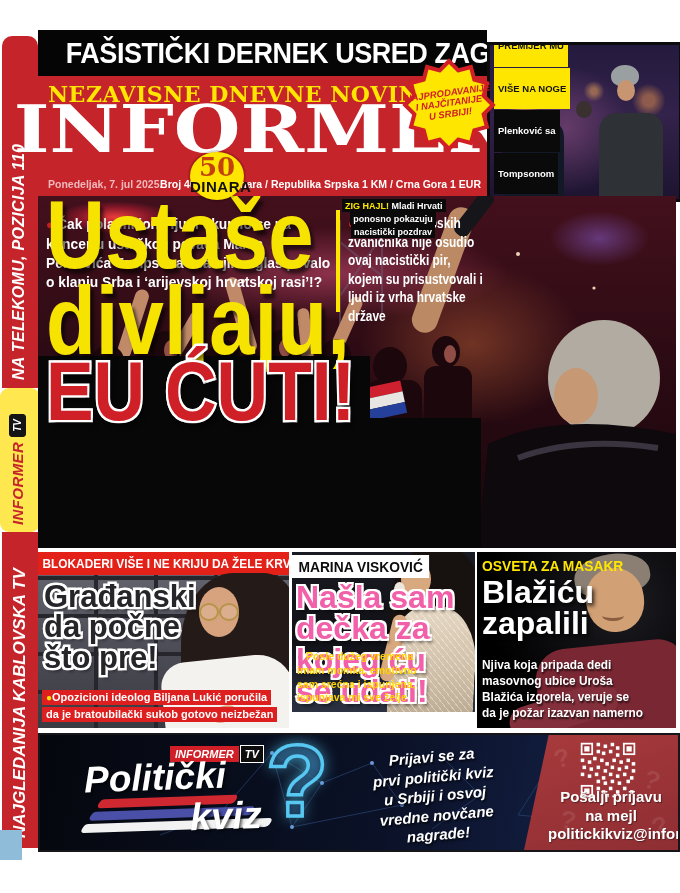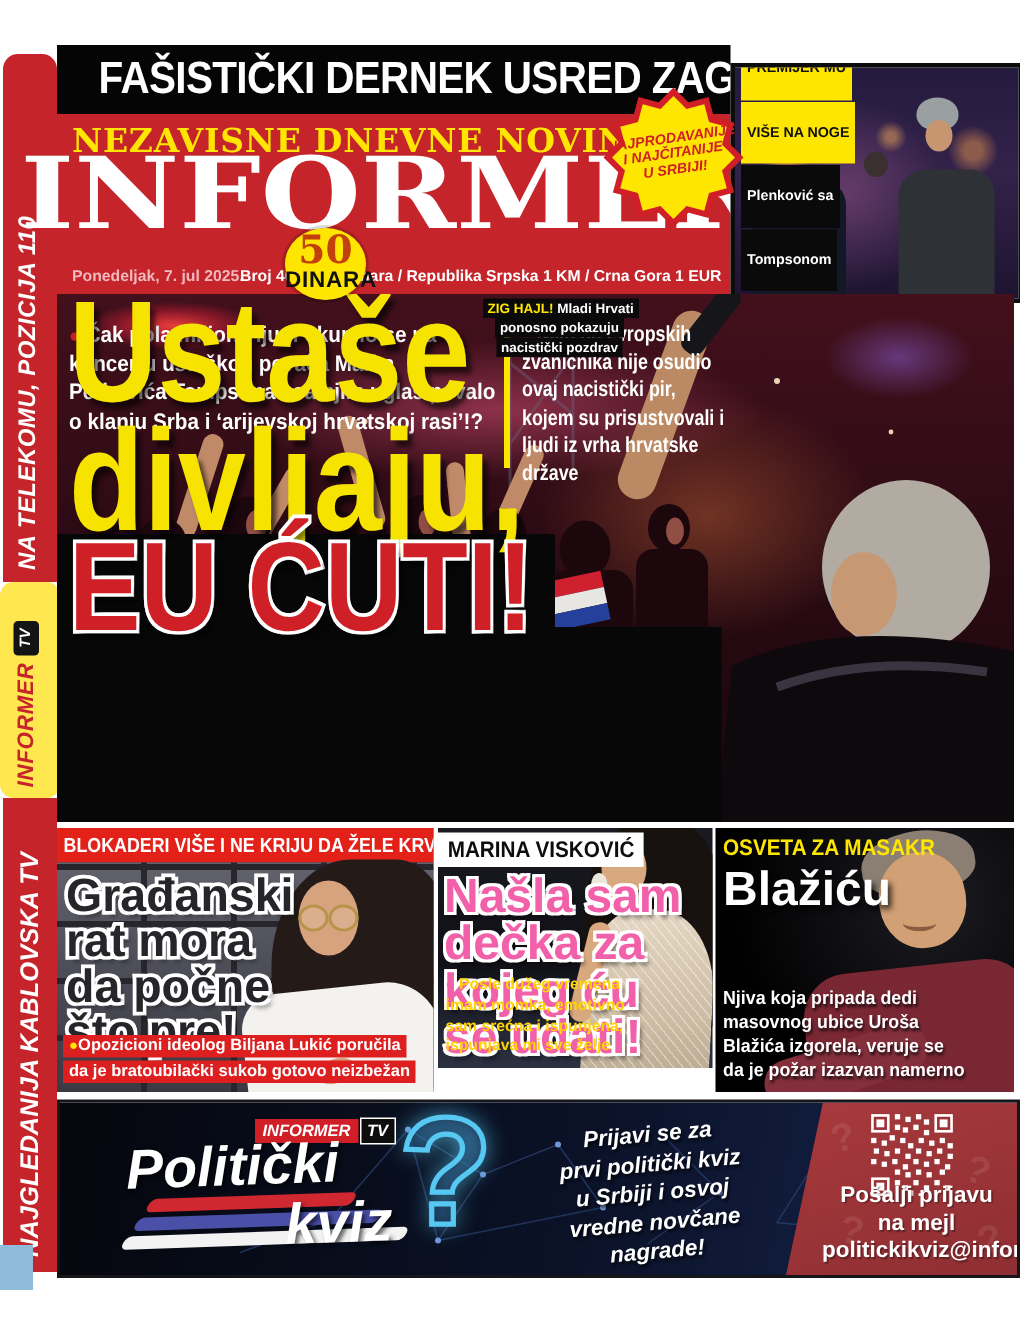--- a/index.html
+++ b/index.html
@@ -65,21 +65,21 @@
   .cap-y{background:#ffe600;color:#111;}
   .cap-b{background:#0a0a0a;color:#fff;}
 
   
   .main-panel{left:38px;top:196px;width:638px;height:352px;overflow:hidden;background:
      radial-gradient(closest-side at 12% 6%,rgba(242,62,62,.95),rgba(205,32,54,.5) 45%,transparent 75%),
      radial-gradient(closest-side at 46% 22%,rgba(226,84,126,.5),transparent 60%),
      radial-gradient(closest-side at 88% 12%,rgba(128,84,188,.6),transparent 65%),
      radial-gradient(closest-side at 68% 42%,rgba(236,126,64,.35),transparent 55%),
      linear-gradient(180deg,#43101c 0%,#2d0b14 45%,#18060b 100%);}
-  .zig-cap{left:284px;top:3px;width:102px;text-align:center;font-weight:bold;font-size:9px;
+  .zig-cap{left:304px;top:3px;width:102px;text-align:center;font-weight:bold;font-size:9px;
            line-height:1.45;z-index:5;}
   .zig-cap i{font-style:normal;background:#0a0a0a;padding:1.5px 3px;
              -webkit-box-decoration-break:clone;box-decoration-break:clone;}
   .z-hl{color:#ffe600;}
   .z-rest{color:#fff;}
   .hl-yel{left:8px;z-index:4;color:#f6e400;font-weight:bold;font-size:96px;line-height:.9;
           white-space:nowrap;transform:scaleX(.85);transform-origin:0 50%;
           text-shadow:4px 5px 4px rgba(0,0,0,.6);}
   .hl1{top:-4px;} .hl2{top:82px;}
   .hl3-band{left:0;top:160px;width:332px;height:78px;background:#070707;z-index:3;}
@@ -335,21 +335,20 @@
     <div class="abs stone">
       <div class="abs w-hair"></div>
       <div class="abs w-face"></div>
       <div class="abs w-glass1"></div>
       <div class="abs w-glass2"></div>
       <div class="abs w-shirt"></div>
       <div class="abs w-hand"></div>
     </div>
     <div class="abs outline-head">
       <div>Građanski</div>
-      <div>rat mora</div>
       <div>da počne</div>
       <div>što pre!</div>
     </div>
     <div class="abs st-cap">
       <div class="cap-line">
           <span class="dot-yel">●</span> 
           <span>Opozicioni ideolog Biljana Lukić poručila</span>
         </div>
       <div class="cap-line">
           <span>da je bratoubilački sukob gotovo neizbežan</span>
@@ -382,20 +381,21 @@
 
   <div class="abs story st-right">
     <div class="abs r-shirt"></div>
     <div class="abs r-arm"></div>
     <div class="abs r-hair"></div>
     <div class="abs r-face"></div>
     <div class="abs r-smile"></div>
     <div class="abs r-kicker">OSVETA ZA MASAKR</div>
     <div class="abs white-head">
       <div>Blažiću</div>
+      <div>zapalili</div>
     </div>
     <div class="abs r-body">
       <div>Njiva koja pripada dedi</div>
       <div>masovnog ubice Uroša</div>
       <div>Blažića izgorela, veruje se</div>
       <div>da je požar izazvan namerno</div>
     </div>
   </div>
 
   <div class="abs banner">

